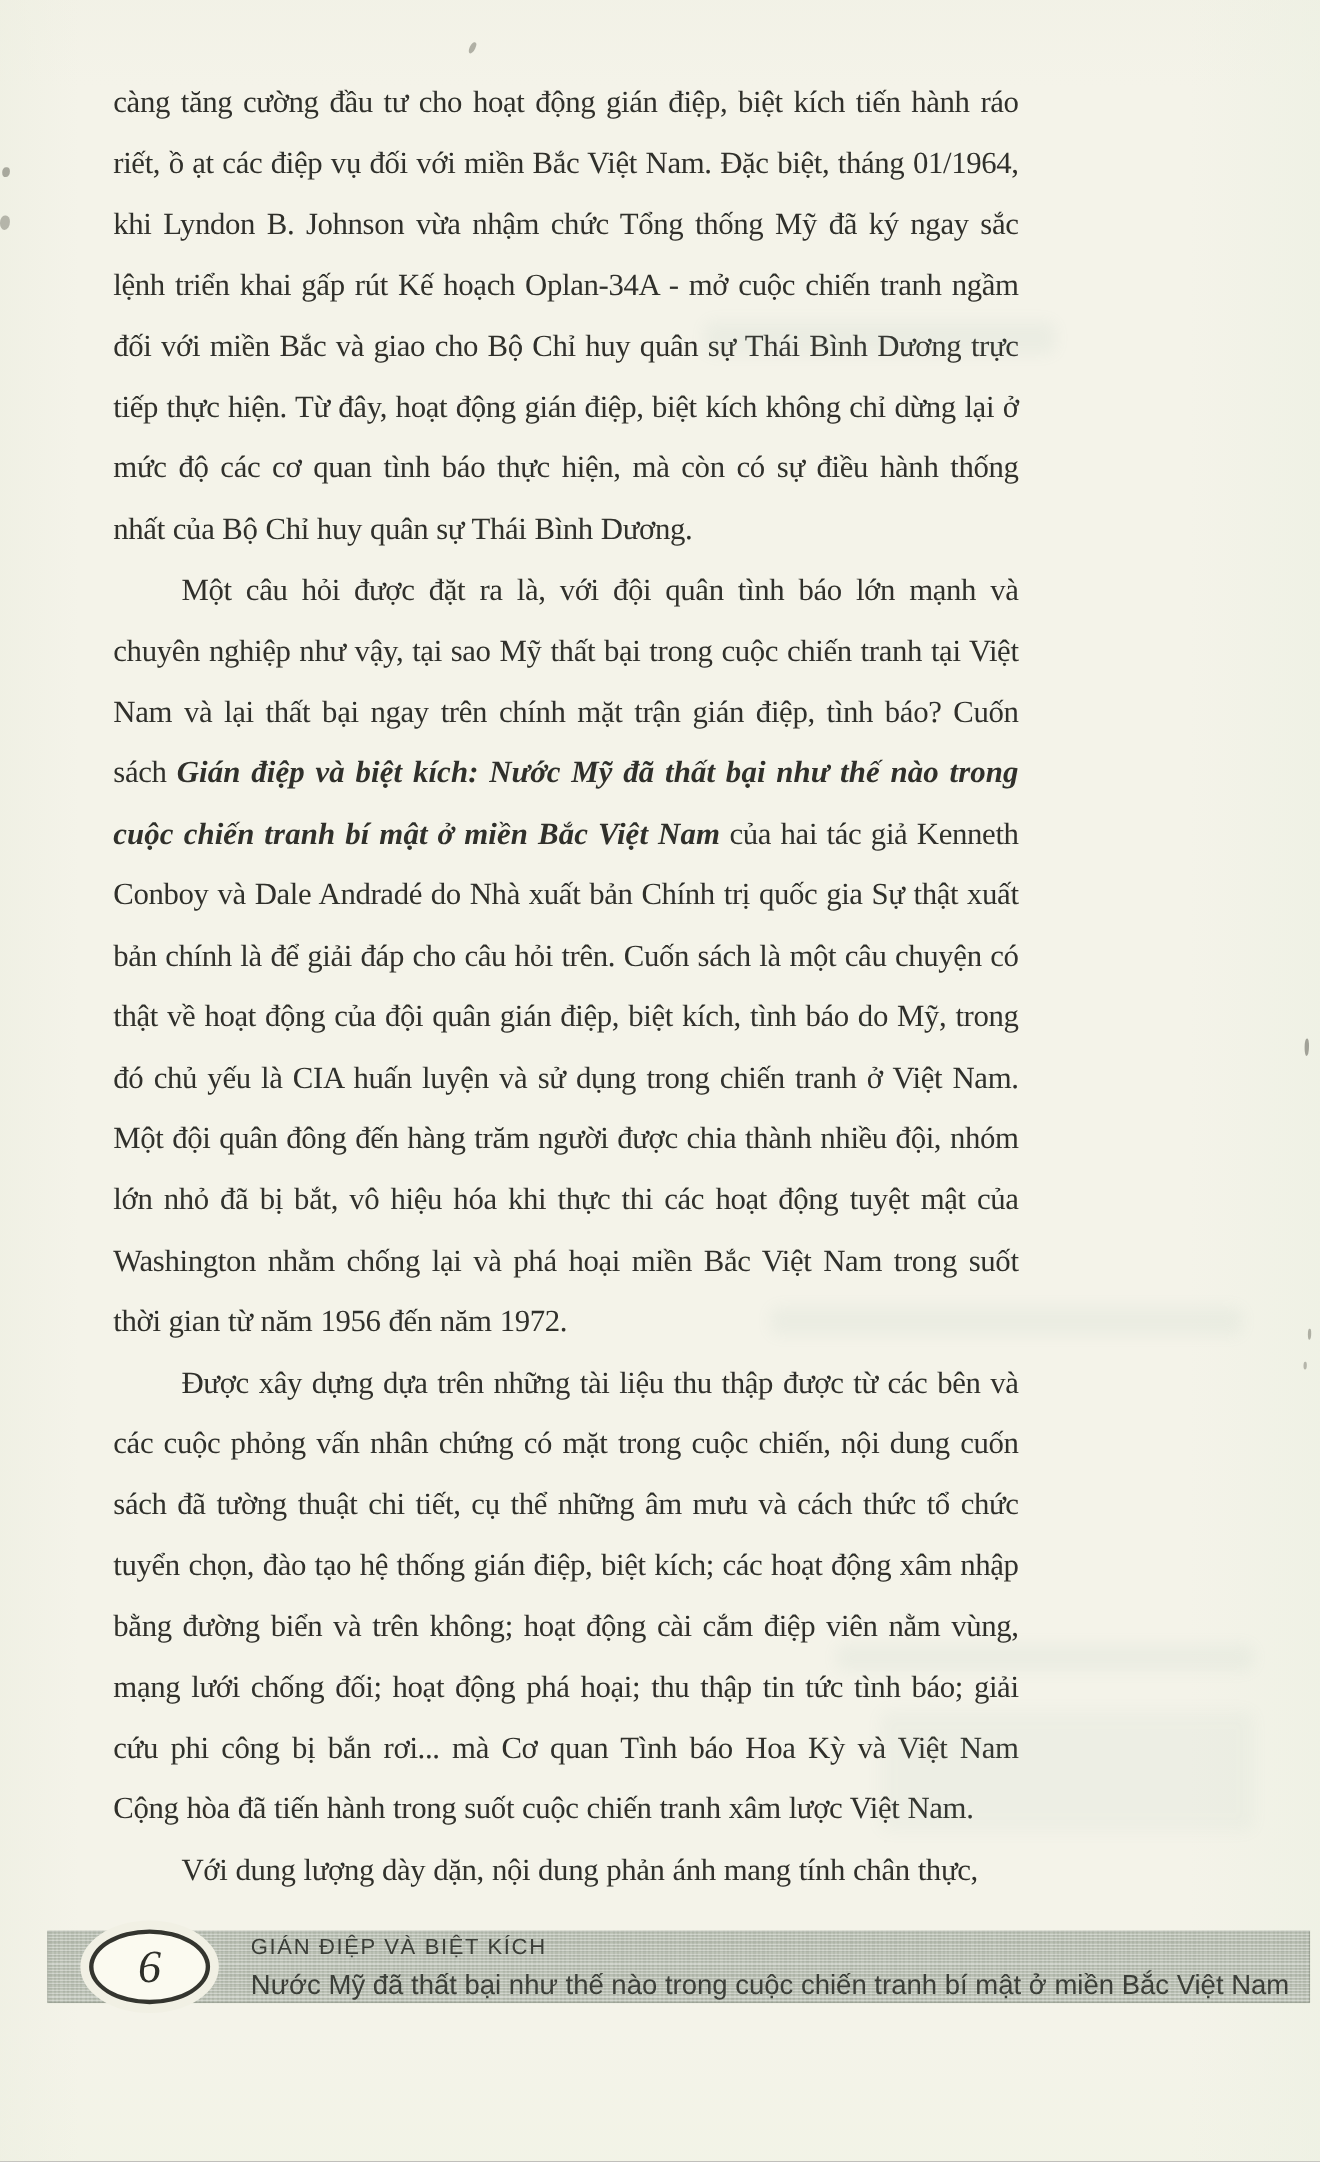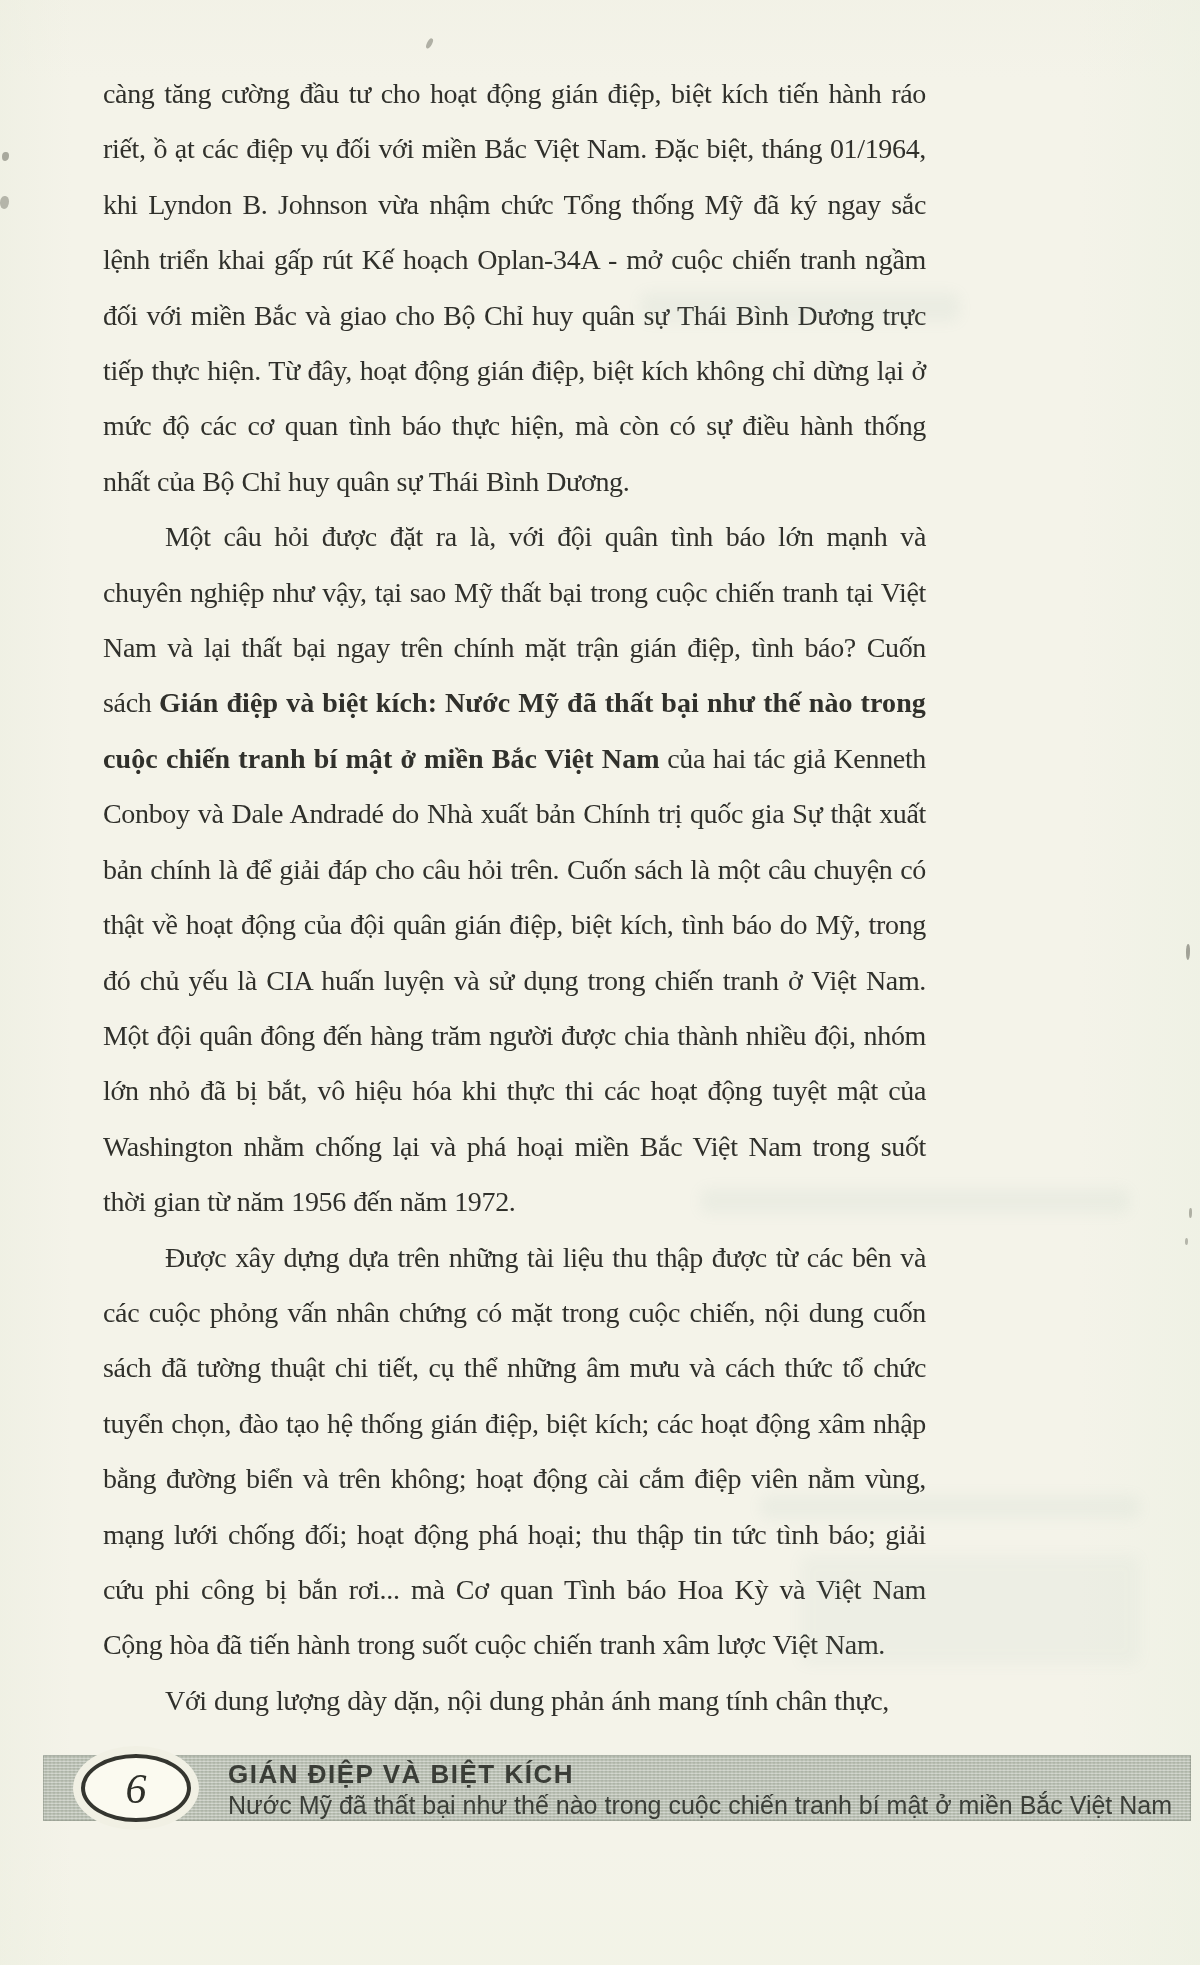--- a/index.html
+++ b/index.html
@@ -32,21 +32,21 @@
     line-height: 55.4px;
     letter-spacing: -0.012em;
     word-spacing: 0.02em;
   }
   .body-text p.para {
     margin: 0;
     text-align: justify;
   }
   .body-text p.para.indent { text-indent: 62px; }
   .seg-normal { font-style: normal; font-weight: normal; }
-  .seg-bold-italic { font-weight: bold; letter-spacing: 0.004em; }
+  .seg-bold-italic { font-style: italic; font-weight: bold; letter-spacing: 0.004em; }
 
   
   .footer-bar {
     position: absolute;
     left: 43px;
     top: 1755px;
     width: 1148px;
     height: 66px;
     background:
       repeating-linear-gradient(180deg,
@@ -80,22 +80,22 @@
     font-style: italic;
     color: #2e2f29;
     line-height: 1;
     transform: translateY(1px);
   }
   .footer-title {
     position: absolute;
     left: 228px;
     top: 1759px;
     font-family: "Liberation Sans", sans-serif;
-    font-weight: bold;
-    font-size: 26px;
+    font-weight: normal;
+    font-size: 20px;
     letter-spacing: 1.5px;
     color: #3a3d37;
     white-space: nowrap;
   }
   .footer-subtitle {
     position: absolute;
     left: 228px;
     top: 1791px;
     font-family: Liberation Sans, sans-serif;
     font-size: 25px;

